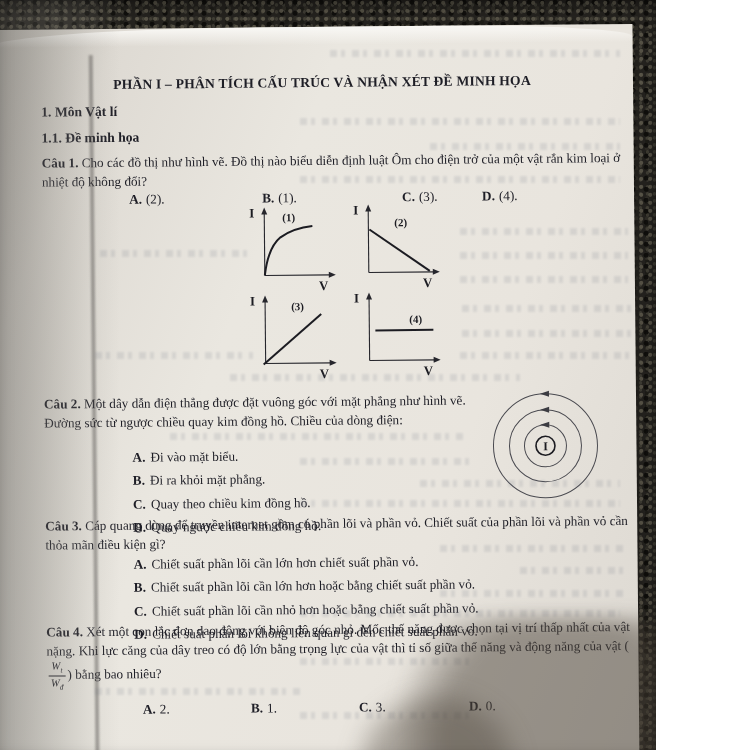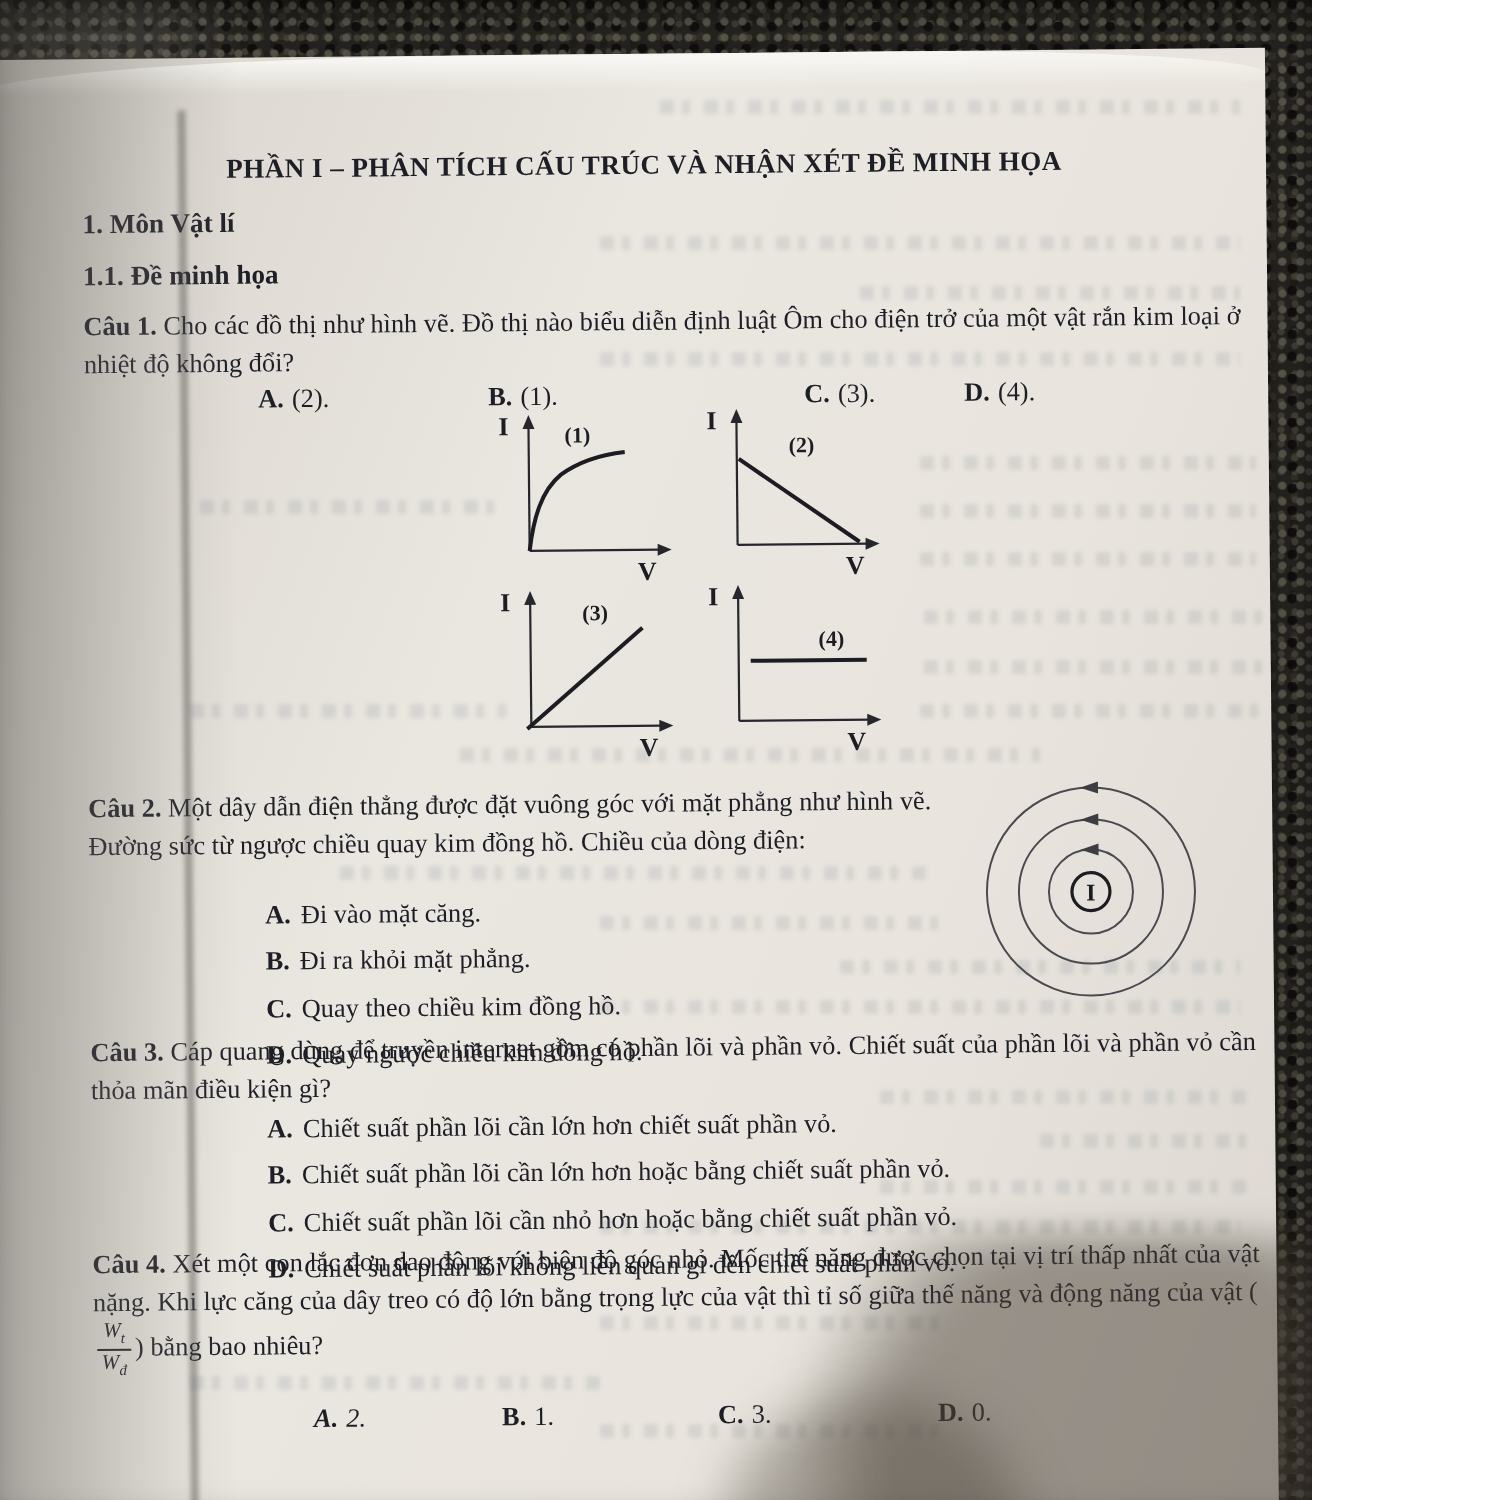--- a/index.html
+++ b/index.html
@@ -82,21 +82,21 @@
       <div class="abs part-title">PHẦN I – PHÂN TÍCH CẤU TRÚC VÀ NHẬN XÉT ĐỀ MINH HỌA</div>
       <div class="abs h1">1. Môn Vật lí</div>
       <div class="abs h2">1.1. Đề minh họa</div>
 
       <div class="abs para" style="left:52px;top:125px;width:582px;">
         <span class="q-label">Câu 1.</span>
         <span>Cho các đồ thị như hình vẽ. Đồ thị nào biểu diễn định luật Ôm cho điện trở của một vật rắn kim loại ở nhiệt độ không đổi?</span>
       </div>
       <div class="abs opt-row" style="top:162px;">
         <span class="opt-cell" style="left:139px;"><b>A.</b><span>(2).</span></span>
-        <span class="opt-cell" style="left:254px;text-align:right;"><b>B.</b><span>(1).</span></span>
+        <span class="opt-cell" style="left:272px;text-align:right;"><b>B.</b><span>(1).</span></span>
         <span class="opt-cell" style="left:412px;"><b>C.</b><span>(3).</span></span>
         <span class="opt-cell" style="left:492px;"><b>D.</b><span>(4).</span></span>
       </div>
 
       <svg class="graph" style="left:258px;top:176px;" viewBox="0 0 96 92">
         <line x1="16" y1="72" x2="16" y2="9" stroke="#26262c" stroke-width="1.1"></line>
         <polygon points="16,4 13,11 19,11" fill="#26262c"></polygon>
         <line x1="16" y1="72" x2="82" y2="72" stroke="#26262c" stroke-width="1.1"></line>
         <polygon points="87,72 80,69 80,75" fill="#26262c"></polygon>
         <path d="M16,72 C18,56 22,42 32,34 C42,27 54,24 64,23" fill="none" stroke="#1c1c22" stroke-width="2"></path>
@@ -133,21 +133,21 @@
         <text x="1" y="14" font-size="13" font-weight="bold" fill="#1c1c22">I</text>
         <text x="56" y="35" font-size="11" font-weight="bold" fill="#1c1c22">(4)</text>
         <text x="70" y="87" font-size="13" font-weight="bold" fill="#1c1c22">V</text>
       </svg>
 
       <div class="abs para" style="left:52px;top:366px;width:432px;">
         <span class="q-label">Câu 2.</span>
         <span>Một dây dẫn điện thẳng được đặt vuông góc với mặt phẳng như hình vẽ. Đường sức từ ngược chiều quay kim đồng hồ. Chiều của dòng điện:</span>
       </div>
       <div class="abs opt-list" style="left:140px;top:420px;">
-        <div class="opt"><b>A.</b><span>Đi vào mặt căng.</span></div>
+        <div class="opt"><b>A.</b><span>Đi vào mặt biểu.</span></div>
         <div class="opt"><b>B.</b><span>Đi ra khỏi mặt phẳng.</span></div>
         <div class="opt"><b>C.</b><span>Quay theo chiều kim đồng hồ.</span></div>
         <div class="opt"><b>D.</b><span>Quay ngược chiều kim đồng hồ.</span></div>
       </div>
       <svg class="fig-circles" style="left:494px;top:360px;" width="118" height="118" viewBox="0 0 118 118">
         <circle cx="59" cy="61" r="52" fill="none" stroke="#4a4a50" stroke-width="1"></circle>
         <circle cx="59" cy="61" r="36" fill="none" stroke="#4a4a50" stroke-width="1"></circle>
         <circle cx="59" cy="61" r="21" fill="none" stroke="#4a4a50" stroke-width="1"></circle>
         <polygon points="54,9 63,6 63,12" fill="#3c3c42"></polygon>
         <polygon points="54,25 63,22 63,28" fill="#3c3c42"></polygon>
@@ -165,21 +165,21 @@
         <div class="opt"><b>B.</b><span>Chiết suất phần lõi cần lớn hơn hoặc bằng chiết suất phần vỏ.</span></div>
         <div class="opt"><b>C.</b><span>Chiết suất phần lõi cần nhỏ hơn hoặc bằng chiết suất phần vỏ.</span></div>
         <div class="opt"><b>D.</b><span>Chiết suất phần lõi không liên quan gì đến chiết suất phần vỏ.</span></div>
       </div>
 
       <div class="abs para" style="left:52px;top:594px;width:588px;">
         <span class="q-label">Câu 4.</span>
         <span>Xét một con lắc đơn dao động với biên độ góc nhỏ. Mốc thế năng được chọn tại vị trí thấp nhất của vật nặng. Khi lực căng của dây treo có độ lớn bằng trọng lực của vật thì tỉ số giữa thế năng và động năng của vật (</span><span class="frac"><span class="num"><span>W</span><sub>t</sub></span><span class="den"><span>W</span><sub>đ</sub></span></span><span>) bằng bao nhiêu?</span>
       </div>
       <div class="abs opt-row" style="top:672px;">
-        <span class="opt-cell" style="left:162px;font-style:italic;"><b>A.</b><span>2.</span></span>
+        <span class="opt-cell" style="left:148px;"><b>A.</b><span>2.</span></span>
         <span class="opt-cell" style="left:256px;"><b>B.</b><span>1.</span></span>
         <span class="opt-cell" style="left:364px;"><b>C.</b><span>3.</span></span>
         <span class="opt-cell" style="left:474px;"><b>D.</b><span>0.</span></span>
       </div>
 
       <div class="left-edge-line"></div>
     </div>
 
     <div class="left-shade"></div>
     <div id="bleed-layer">

